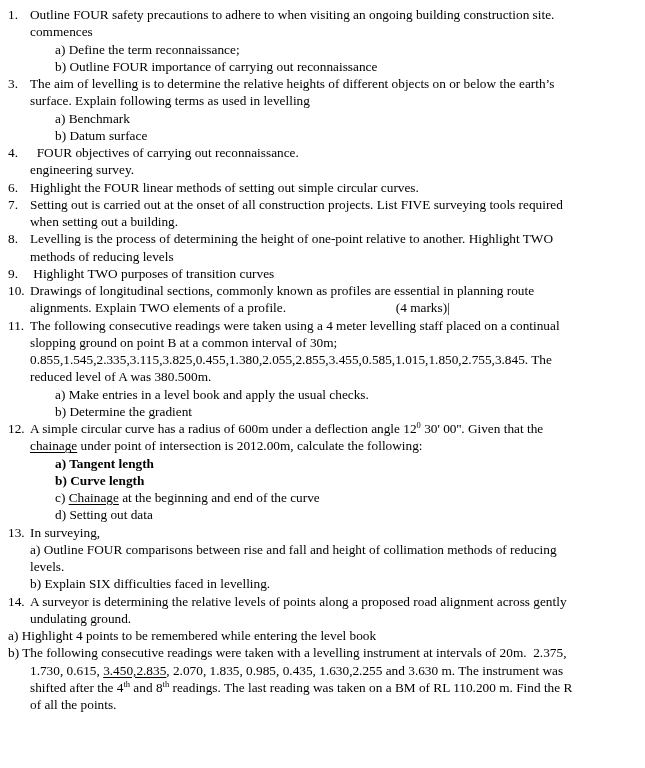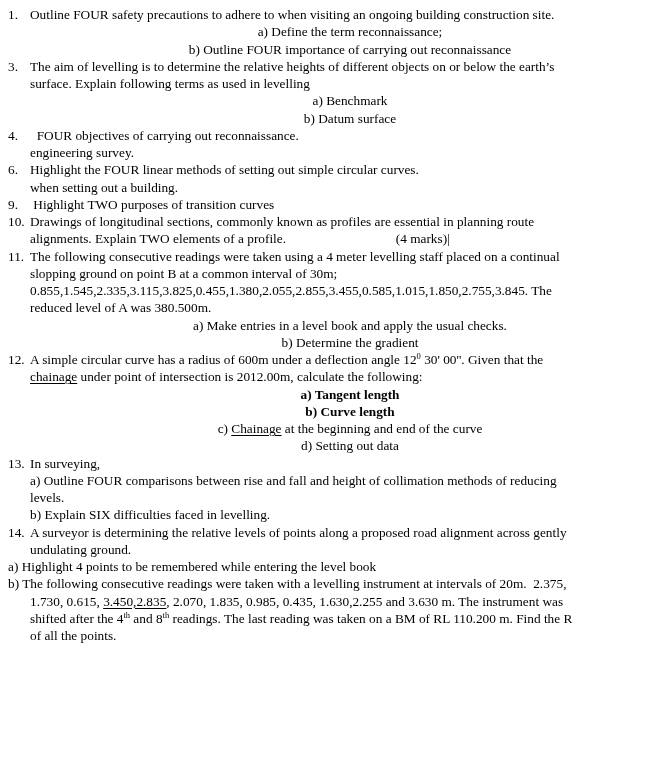--- a/index.html
+++ b/index.html
@@ -16,21 +16,21 @@
     line-height: 17.25px;
     color: #000000;
   }
   .item { margin: 0; }
   .line {
     white-space: pre;
     overflow: hidden;
   }
   .ind0 { padding-left: 0; }
   .ind1 { padding-left: 22px; }
-  .ind2 { padding-left: 47px; text-align: center; }
+  .ind2 { padding-left: 47px; }
   .marker {
     display: inline-block;
     width: 22px;
     white-space: pre;
   }
   .seg.plain { font-weight: normal; }
   .seg.bold { font-weight: 700; margin-top: 28px; }
   .seg.spell {
     text-decoration-line: underline;
     text-decoration-style: wavy;
@@ -46,40 +46,46 @@
   }
 </style>
 </head>
 <body>
 
 <div class="page">
     <div class="item">
       <div class="line ind0"><span class="marker">1.</span><span class="seg plain">Outline FOUR safety precautions to adhere to when visiting an ongoing building construction site.</span></div>
     </div>
     <div class="item">
+      <div class="line ind1"><span class="seg plain">commences</span></div>
       <div class="line ind2"><span class="seg plain">a) Define the term reconnaissance;</span></div>
       <div class="line ind2"><span class="seg plain">b) Outline FOUR importance of carrying out reconnaissance</span></div>
     </div>
     <div class="item">
       <div class="line ind0"><span class="marker">3.</span><span class="seg plain">The aim of levelling is to determine the relative heights of different objects on or below the earth’s</span></div>
       <div class="line ind1"><span class="seg plain">surface. Explain following terms as used in levelling</span></div>
       <div class="line ind2"><span class="seg plain">a) Benchmark</span></div>
       <div class="line ind2"><span class="seg plain">b) Datum surface</span></div>
     </div>
     <div class="item">
       <div class="line ind0"><span class="marker">4.</span><span class="seg plain">  FOUR objectives of carrying out reconnaissance.</span></div>
     </div>
     <div class="item">
       <div class="line ind1"><span class="seg plain">engineering survey.</span></div>
     </div>
     <div class="item">
       <div class="line ind0"><span class="marker">6.</span><span class="seg plain">Highlight the FOUR linear methods of setting out simple circular curves.</span></div>
     </div>
     <div class="item">
+      <div class="line ind0"><span class="marker">7.</span><span class="seg plain">Setting out is carried out at the onset of all construction projects. List FIVE surveying tools required</span></div>
       <div class="line ind1"><span class="seg plain">when setting out a building.</span></div>
+    </div>
+    <div class="item">
+      <div class="line ind0"><span class="marker">8.</span><span class="seg plain">Levelling is the process of determining the height of one-point relative to another. Highlight TWO</span></div>
+      <div class="line ind1"><span class="seg plain">methods of reducing levels</span></div>
     </div>
     <div class="item">
       <div class="line ind0"><span class="marker">9.</span><span class="seg plain"> Highlight TWO purposes of transition curves</span></div>
     </div>
     <div class="item">
       <div class="line ind0"><span class="marker">10.</span><span class="seg plain">Drawings of longitudinal sections, commonly known as profiles are essential in planning route</span></div>
       <div class="line ind1"><span class="seg plain">alignments. Explain TWO elements of a profile.</span><span class="seg plain">                                 (4 marks)|</span></div>
     </div>
     <div class="item">
       <div class="line ind0"><span class="marker">11.</span><span class="seg plain">The following consecutive readings were taken using a 4 meter levelling staff placed on a continual</span></div>

